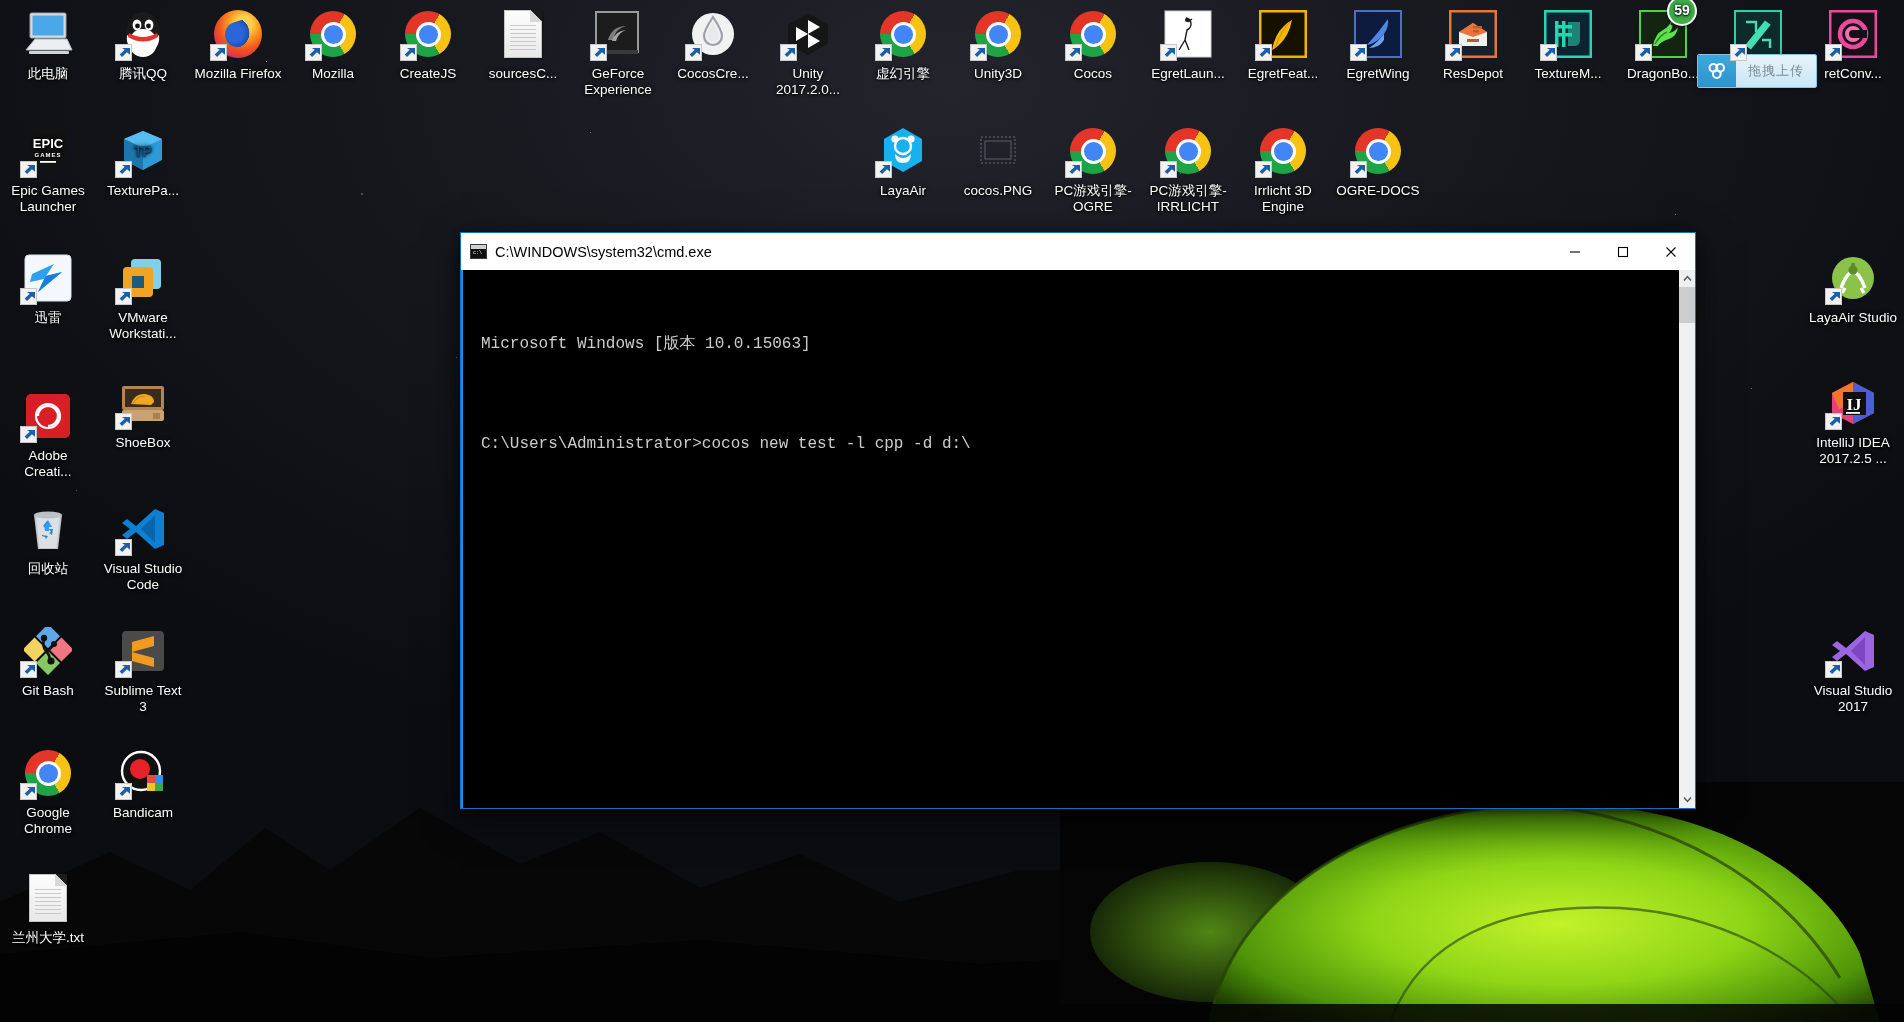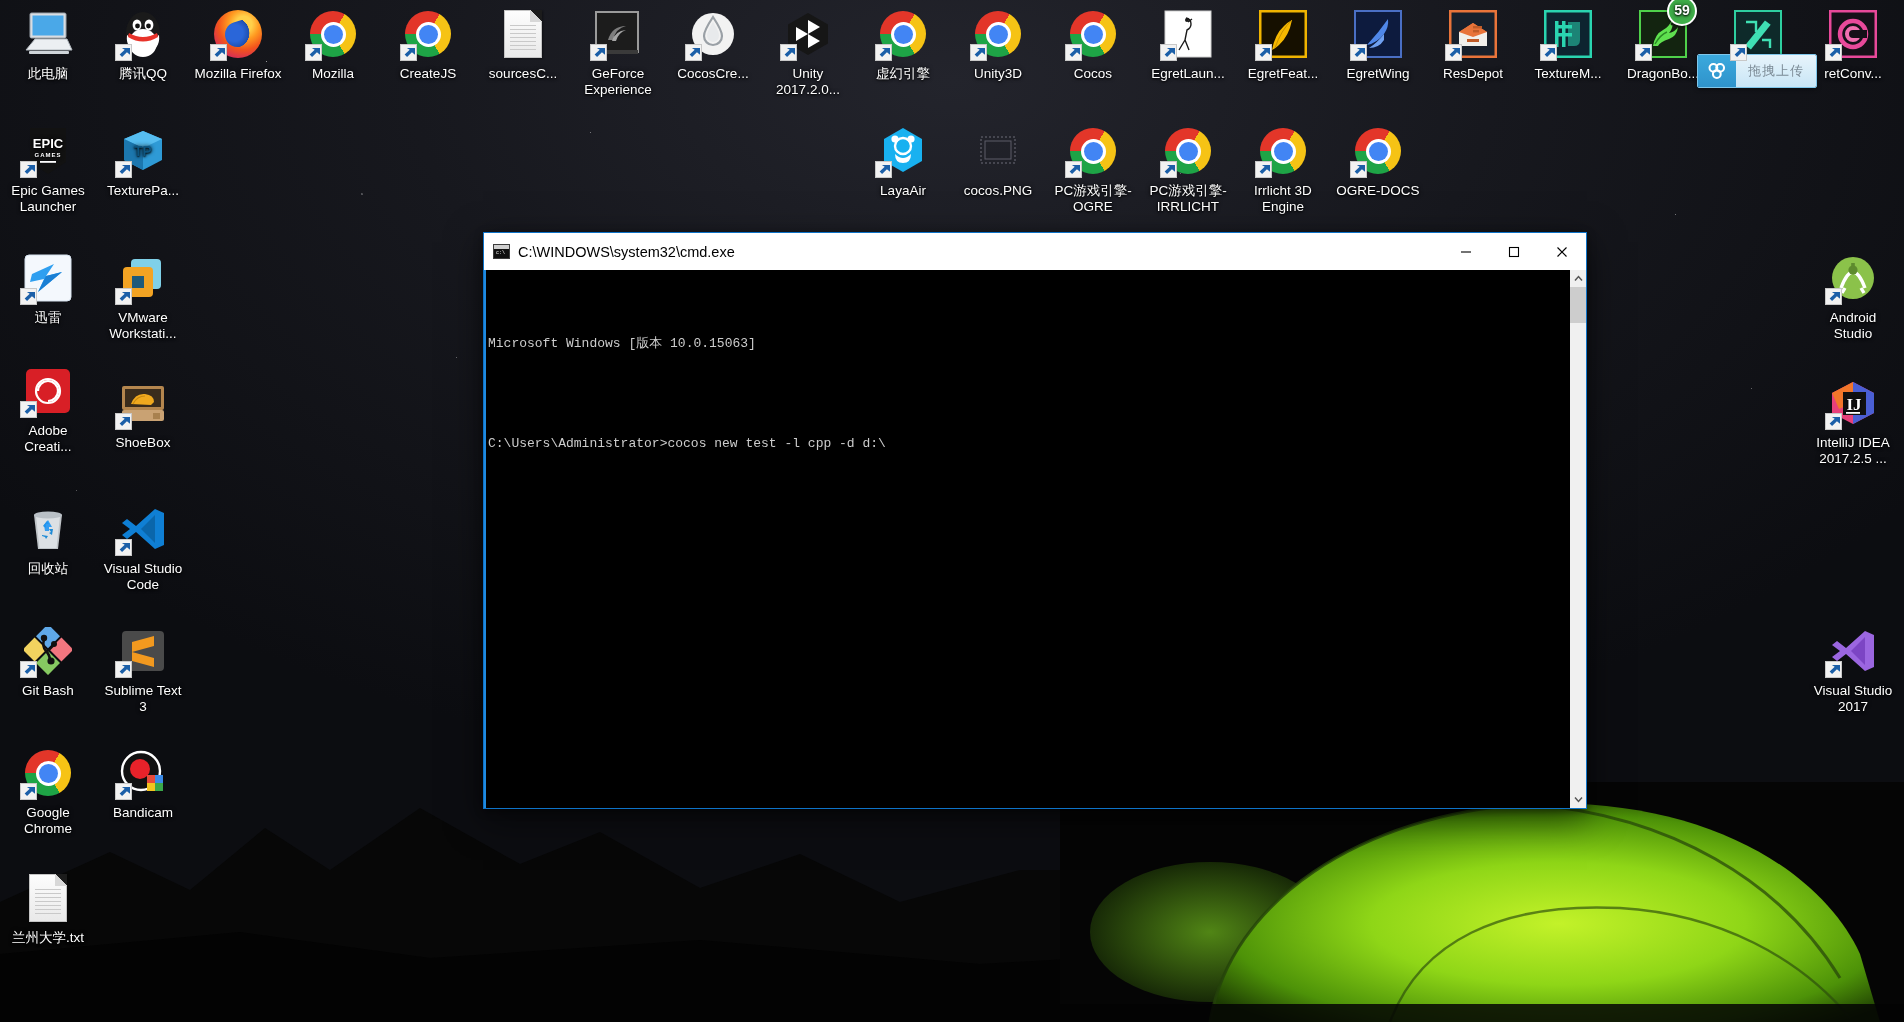--- a/index.html
+++ b/index.html
@@ -145,22 +145,22 @@
     background: linear-gradient(225deg, #1c1c1c 0 50%, #d8d8d8 50%);
   }
   .docpage .lines{
     position:absolute; left:5px; right:5px; top:14px; bottom:5px;
     background: repeating-linear-gradient(to bottom, #c9c9c9 0 1px, transparent 1px 4px);
   }
 
   
   #cmd-window {
     position: absolute;
-    left: 483px; top: 232px;
-    width: 1104px; height: 577px;
+    left: 460px; top: 232px;
+    width: 1236px; height: 577px;
     border: 1px solid #0e73c8;
     background: #ffffff;
     box-shadow: 0 10px 34px rgba(0,0,0,0.55), 0 2px 8px rgba(0,0,0,0.4);
   }
   #cmd-titlebar {
     height: 37px;
     background: #ffffff;
     display: flex;
     align-items: center;
     position: relative;
@@ -201,24 +201,24 @@
   .win-btn svg { display: block; }
 
   #cmd-body {
     position: absolute;
     left: 0; right: 0; top: 37px; bottom: 0;
     background: #000000;
     display: flex;
   }
   #cmd-console {
     flex: 1 1 auto;
-    padding: 4px 0 0 4px;
+    padding: 4px 0 0 20px;
     color: #cccccc;
     font-family: "Liberation Mono", "DejaVu Sans Mono", monospace;
-    font-size: 13px;
+    font-size: 16px;
     line-height: 20px;
     white-space: pre;
     overflow: hidden;
     position: relative;
   }
   .cmd-line { display: block; }
   
   #cmd-focus-strip{
     position:absolute; left:0; top:0; bottom:0; width:2px;
     background:#1f8ae0;
@@ -694,23 +694,23 @@
             <svg width="48" height="48" viewBox="0 0 48 48">
               <circle cx="24" cy="24" r="21" fill="#8bc24a"></circle>
               <path d="M12,34 q6,-16 12,-16 q6,0 12,16" fill="none" stroke="#ffffff" stroke-width="3.4"></path>
               <path d="M16,34 l-3,5 M32,34 l3,5" stroke="#ffffff" stroke-width="3.4"></path>
               <circle cx="24" cy="16" r="4.6" fill="#5e8b2e"></circle>
               <rect x="22.2" y="9" width="3.6" height="5" fill="#5e8b2e"></rect>
             </svg>
           </div>
           <div class="shortcut"></div>
         </div>
-        <span class="icon-label">Android Studio</span>
-      </div>
-      <div class="icon-cell" style="left: 4px; top: 365px;">
+        <span class="icon-label">LayaAir Studio</span>
+      </div>
+      <div class="icon-cell" style="left: 4px; top: 390px;">
         <div class="icon-art">
           <div class="glyph">
             <svg width="46" height="46" viewBox="0 0 46 46">
               <rect x="1" y="1" width="44" height="44" rx="5" fill="#d81f26"></rect>
               <path d="M13,23 a10,10 0 1 1 10,10 M23,33 a10,10 0 0 0 10,-10 a10,10 0 0 0 -10,-10" fill="none" stroke="#fff" stroke-width="2.2"></path>
               <circle cx="23" cy="23" r="12" fill="none" stroke="#fff" stroke-width="2.2"></circle>
             </svg>
           </div>
           <div class="shortcut"></div>
         </div>

